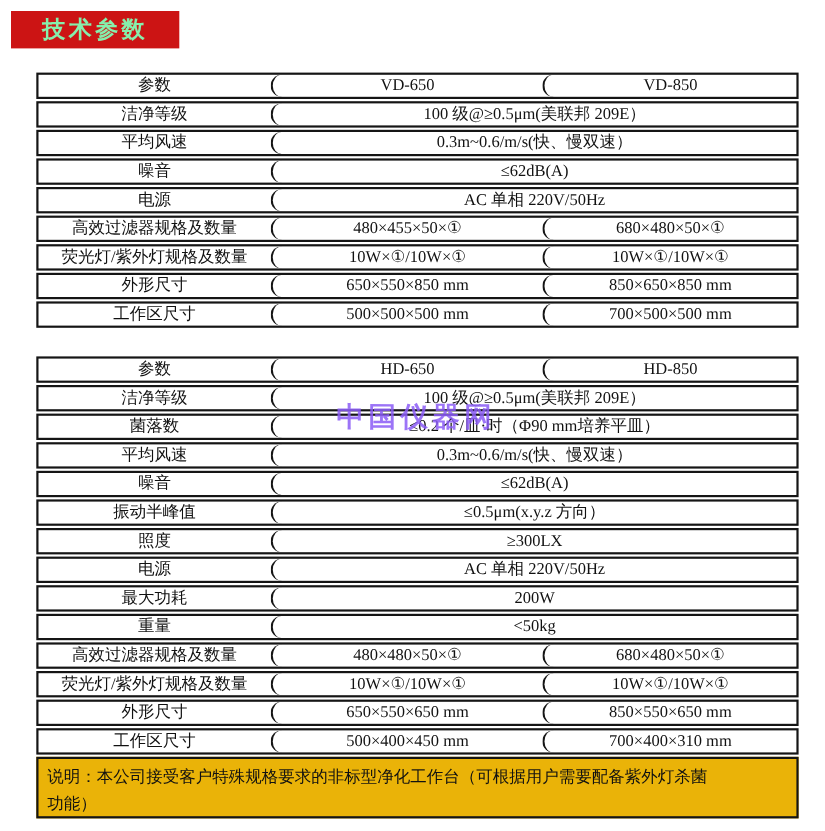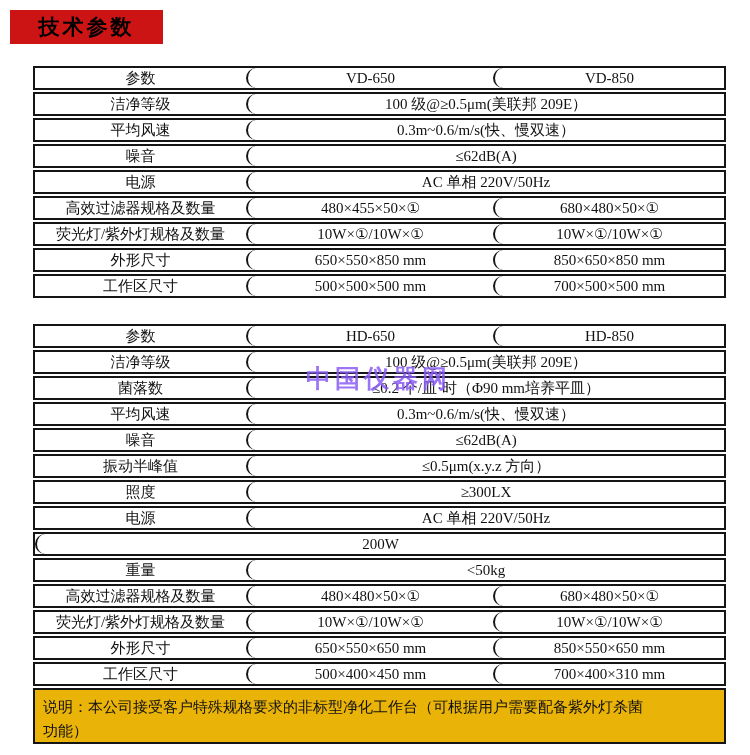--- a/index.html
+++ b/index.html
@@ -4,21 +4,21 @@
 <style>
   html,body { margin:0; padding:0; background:#ffffff; }
   .page {
     position:relative; width:750px; height:755px; background:#ffffff;
     font-family:"Liberation Serif","DejaVu Serif","DejaVu Sans",serif;
     color:#111; overflow:hidden;
   }
   .banner {
     position:absolute; left:10px; top:10px; width:153px; height:34px;
     display:flex; align-items:center; justify-content:center;
-    color:#000000; font-weight:bold; font-size:21px; letter-spacing:3px;
+    color:#86efac; font-weight:bold; font-size:21px; letter-spacing:3px;
     font-family:"DejaVu Sans","Liberation Sans",sans-serif;
     background:#cc1414;
   }
   .tbl { position:absolute; left:33px; width:693px; }
   #table1 { top:66px; }
   #table2 { top:324px; }
   .row {
     display:flex; align-items:stretch; height:24px; margin-bottom:2px;
     border:2px solid #151515; box-sizing:border-box; background:#fff;
   }
@@ -123,20 +123,21 @@
     </div>
     <div class="row">
       <div class="c lab">照度</div>
       <div class="c vspan">≥300LX</div>
     </div>
     <div class="row">
       <div class="c lab">电源</div>
       <div class="c vspan">AC 单相 220V/50Hz</div>
     </div>
     <div class="row">
+      <div class="c lab">最大功耗</div>
       <div class="c vspan">200W</div>
     </div>
     <div class="row">
       <div class="c lab">重量</div>
       <div class="c vspan">&lt;50kg</div>
     </div>
     <div class="row">
       <div class="c lab">高效过滤器规格及数量</div>
       <div class="c v1">480×480×50×①</div>
       <div class="c v2">680×480×50×①</div>

